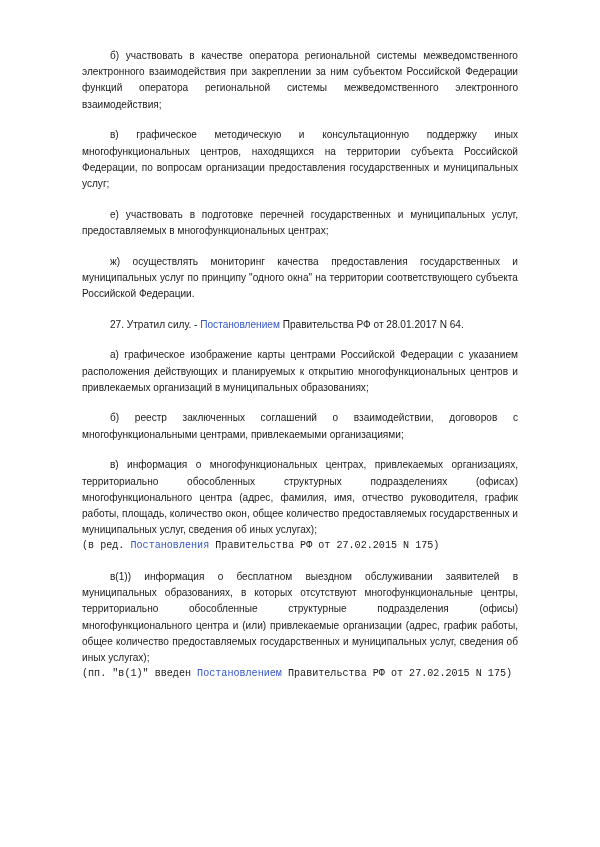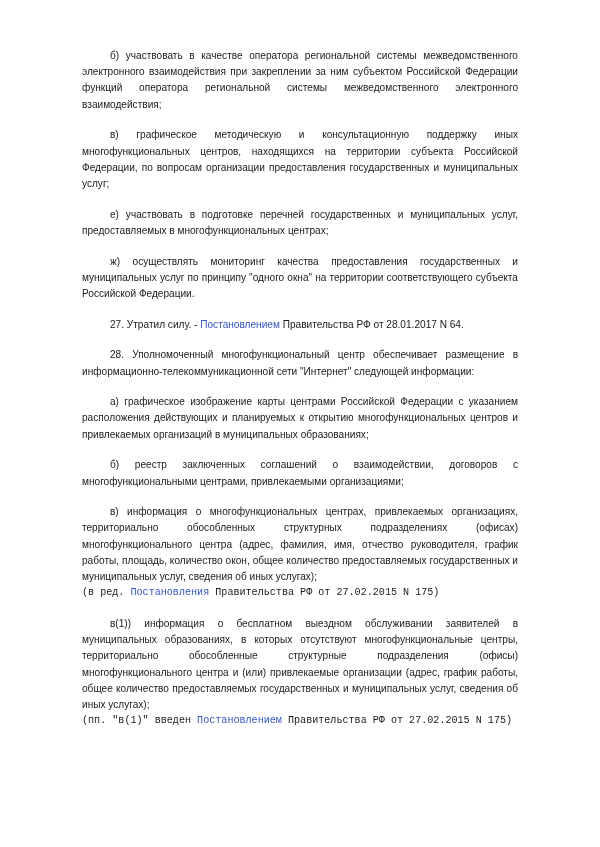--- a/index.html
+++ b/index.html
@@ -61,21 +61,20 @@
     <p class="para">в) графическое методическую и консультационную поддержку иных многофункциональных центров, находящихся на территории субъекта Российской Федерации, по вопросам организации предоставления государственных и муниципальных услуг;</p>
 
 
 
     <p class="para">е) участвовать в подготовке перечней государственных и муниципальных услуг, предоставляемых в многофункциональных центрах;</p>
 
     <p class="para">ж) осуществлять мониторинг качества предоставления государственных и муниципальных услуг по принципу "одного окна" на территории соответствующего субъекта Российской Федерации.</p>
 
     <p class="para"><span>27. Утратил силу. - </span><a class="doclink" href="#">Постановлением</a><span> Правительства РФ от 28.01.2017 N 64.</span></p>
 
-    <p class="para">28. Уполномоченный многофункциональный центр обеспечивает размещение в информационно-телекоммуникационной сети "Интернет" следующей информации:</p>
 
     <p class="para">а) графическое изображение карты центрами Российской Федерации с указанием расположения действующих и планируемых к открытию многофункциональных центров и привлекаемых организаций в муниципальных образованиях;</p>
 
     <p class="para">б) реестр заключенных соглашений о взаимодействии, договоров с многофункциональными центрами, привлекаемыми организациями;</p>
 
     <p class="para tight">в) информация о многофункциональных центрах, привлекаемых организациях, территориально обособленных структурных подразделениях (офисах) многофункционального центра (адрес, фамилия, имя, отчество руководителя, график работы, площадь, количество окон, общее количество предоставляемых государственных и муниципальных услуг, сведения об иных услугах);</p>
 
     <p class="para no-indent"><span>(в ред. </span><a class="doclink" href="#">Постановления</a><span> Правительства РФ от 27.02.2015 N 175)</span></p>
 
     <p class="para tight">в(1)) информация о бесплатном выездном обслуживании заявителей в муниципальных образованиях, в которых отсутствуют многофункциональные центры, территориально обособленные структурные подразделения (офисы) многофункционального центра и (или) привлекаемые организации (адрес, график работы, общее количество предоставляемых государственных и муниципальных услуг, сведения об иных услугах);</p>

